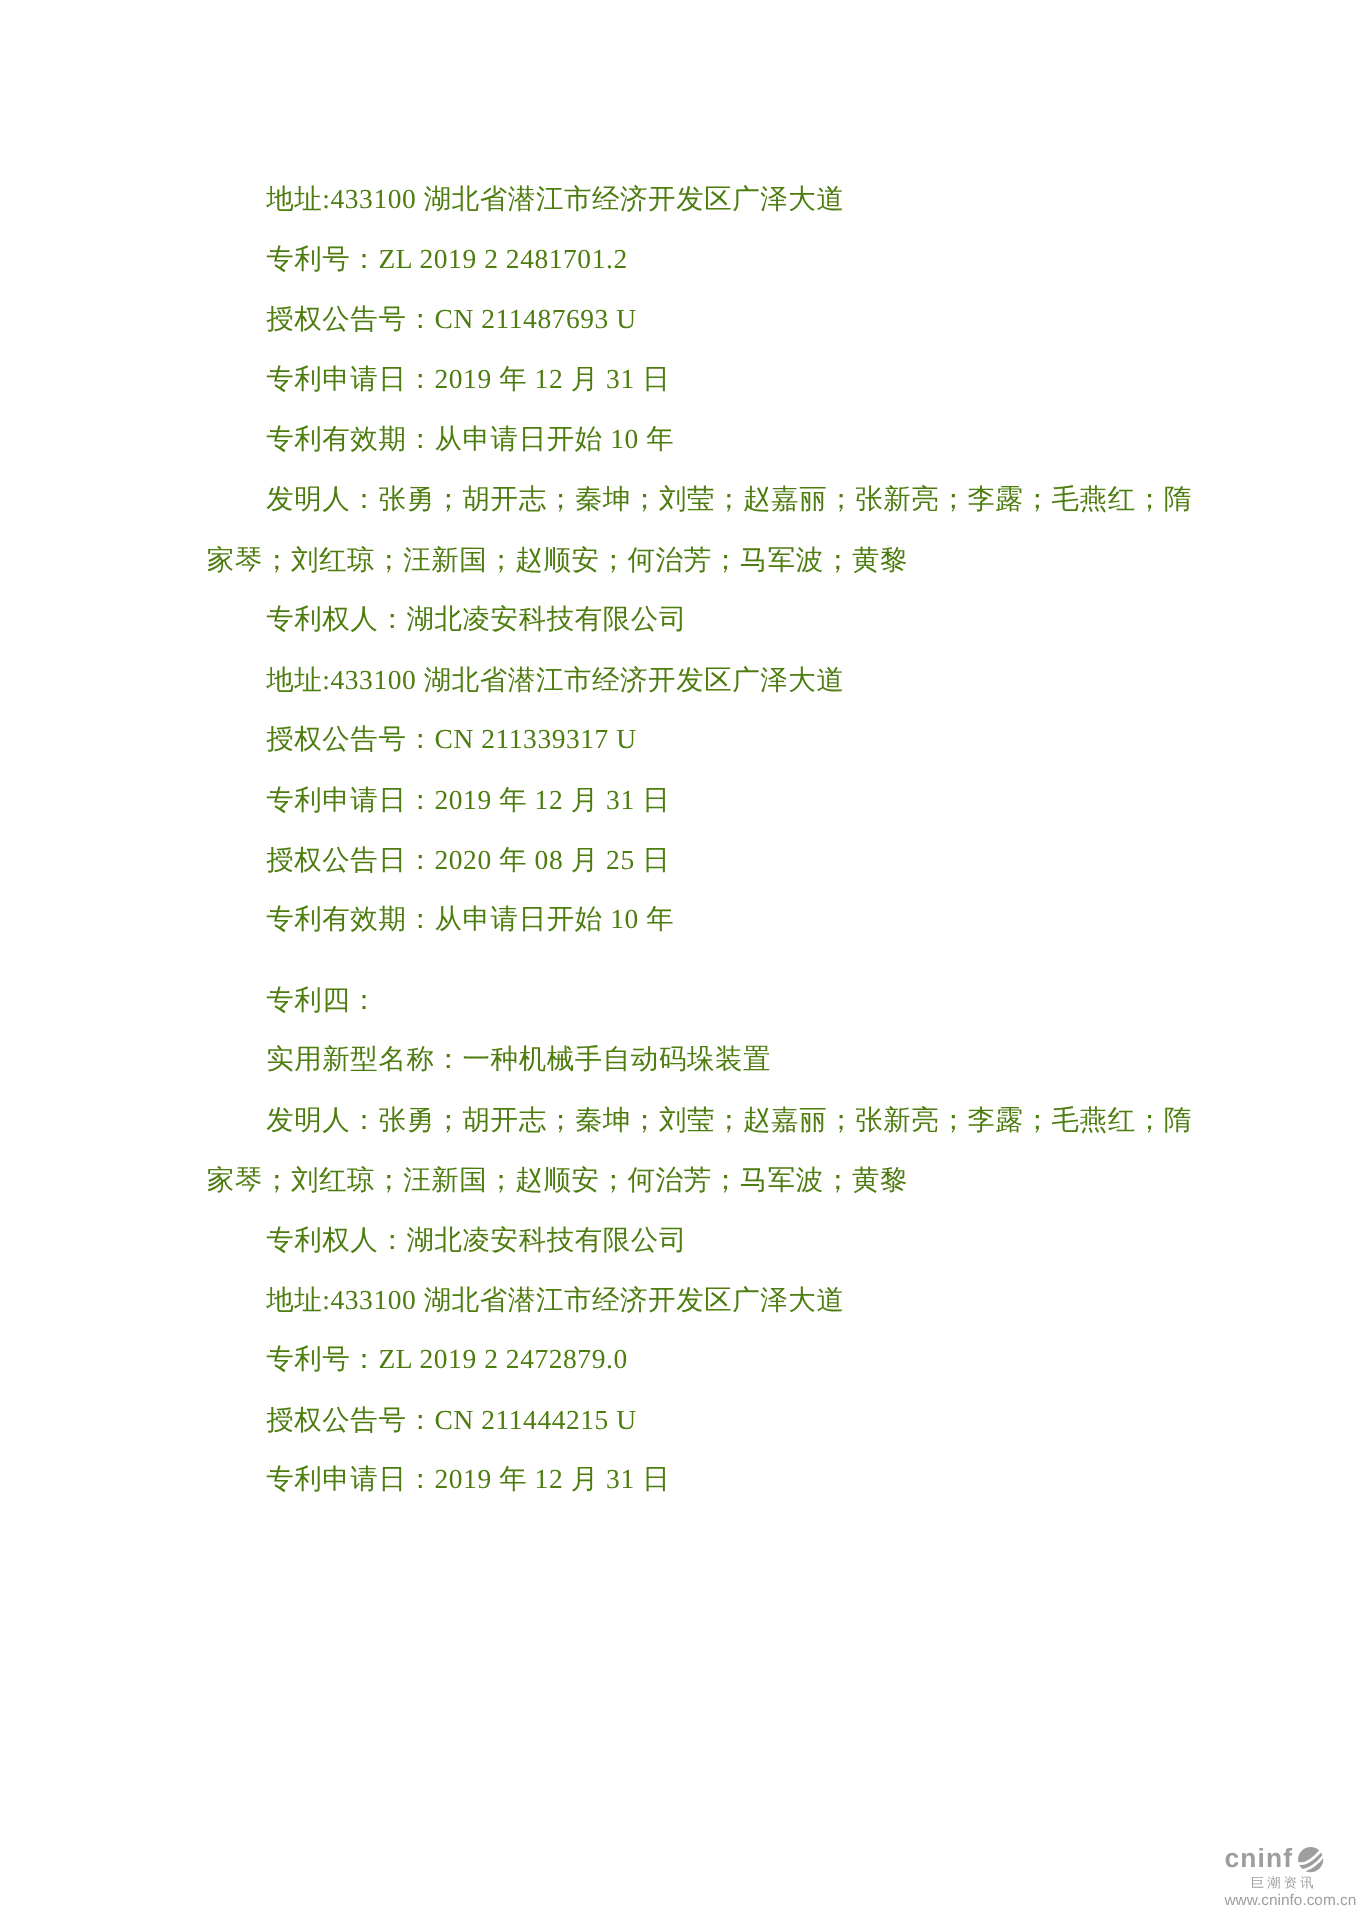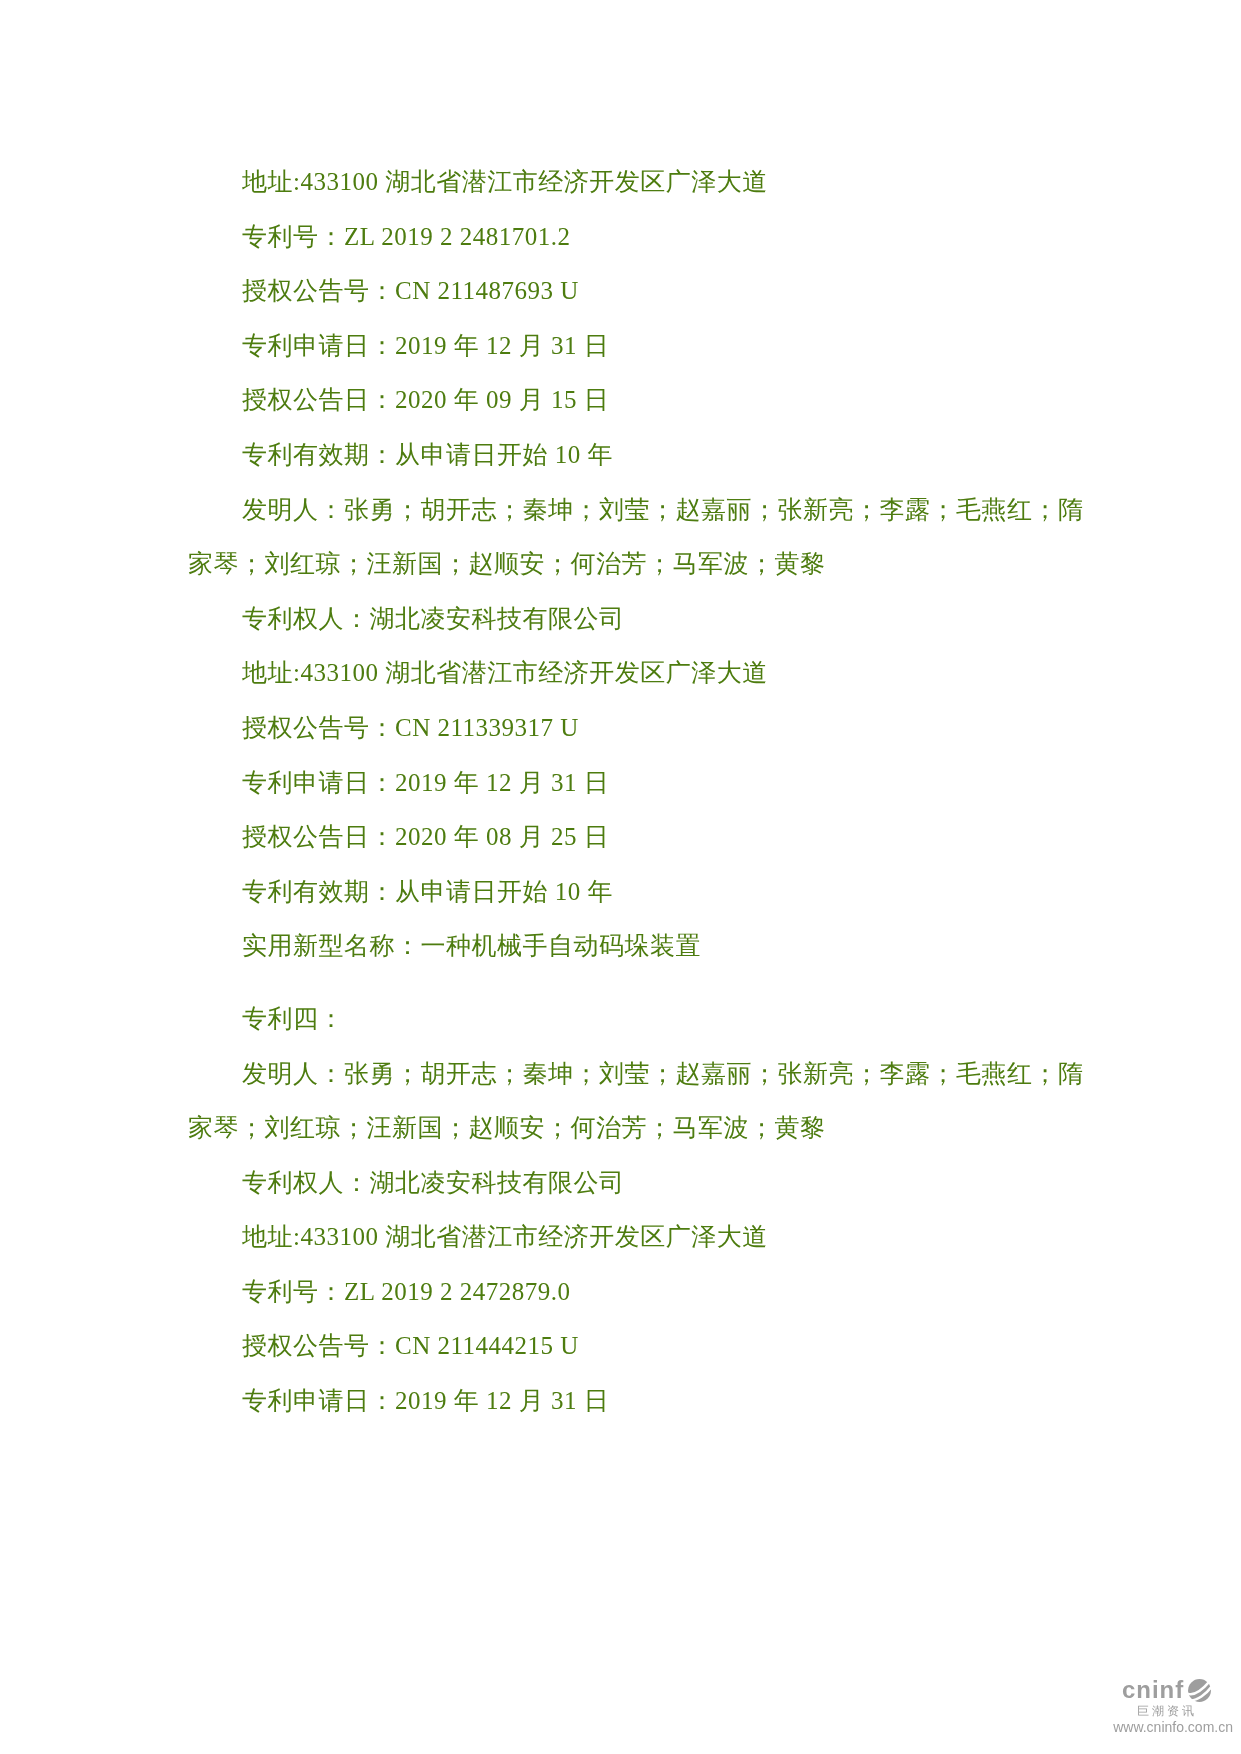--- a/index.html
+++ b/index.html
@@ -41,21 +41,21 @@
     right: 8px;
     bottom: 18px;
     color: #9e9e9e;
     font-family: "Liberation Sans", "DejaVu Sans", sans-serif;
     text-align: right;
     user-select: none;
   }
   .wm-row {
     display: flex;
     align-items: center;
-    justify-content: center;
+    justify-content: flex-start;
     gap: 3px;
     margin-right: 12px;
   }
   .wm-logo-text {
     font-size: 24px;
     font-weight: bold;
     letter-spacing: 1px;
     line-height: 1;
   }
   .wm-globe {
@@ -77,32 +77,31 @@
 </head>
 <body>
 
 <div class="page">
 
   <div class="doc-body" id="doc-body">
       <div class="doc-line indent"><span class="line-text">地址:433100 湖北省潜江市经济开发区广泽大道</span></div>
       <div class="doc-line indent"><span class="line-text">专利号：ZL 2019 2 2481701.2</span></div>
       <div class="doc-line indent"><span class="line-text">授权公告号：CN 211487693 U</span></div>
       <div class="doc-line indent"><span class="line-text">专利申请日：2019 年 12 月 31 日</span></div>
-      <div class="doc-line indent"><span class="line-text">授权公告日：2020 年 09 月 15 日</span></div>
       <div class="doc-line indent"><span class="line-text">专利有效期：从申请日开始 10 年</span></div>
       <div class="doc-line indent"><span class="line-text">发明人：张勇；胡开志；秦坤；刘莹；赵嘉丽；张新亮；李露；毛燕红；隋</span></div>
       <div class="doc-line"><span class="line-text">家琴；刘红琼；汪新国；赵顺安；何治芳；马军波；黄黎</span></div>
       <div class="doc-line indent"><span class="line-text">专利权人：湖北凌安科技有限公司</span></div>
       <div class="doc-line indent"><span class="line-text">地址:433100 湖北省潜江市经济开发区广泽大道</span></div>
       <div class="doc-line indent"><span class="line-text">授权公告号：CN 211339317 U</span></div>
       <div class="doc-line indent"><span class="line-text">专利申请日：2019 年 12 月 31 日</span></div>
       <div class="doc-line indent"><span class="line-text">授权公告日：2020 年 08 月 25 日</span></div>
       <div class="doc-line indent"><span class="line-text">专利有效期：从申请日开始 10 年</span></div>
+      <div class="doc-line indent section-gap"><span class="line-text">专利四：</span></div>
       <div class="doc-line indent"><span class="line-text">实用新型名称：一种机械手自动码垛装置</span></div>
-      <div class="doc-line indent section-gap"><span class="line-text">专利四：</span></div>
       <div class="doc-line indent"><span class="line-text">发明人：张勇；胡开志；秦坤；刘莹；赵嘉丽；张新亮；李露；毛燕红；隋</span></div>
       <div class="doc-line"><span class="line-text">家琴；刘红琼；汪新国；赵顺安；何治芳；马军波；黄黎</span></div>
       <div class="doc-line indent"><span class="line-text">专利权人：湖北凌安科技有限公司</span></div>
       <div class="doc-line indent"><span class="line-text">地址:433100 湖北省潜江市经济开发区广泽大道</span></div>
       <div class="doc-line indent"><span class="line-text">专利号：ZL 2019 2 2472879.0</span></div>
       <div class="doc-line indent"><span class="line-text">授权公告号：CN 211444215 U</span></div>
       <div class="doc-line indent"><span class="line-text">专利申请日：2019 年 12 月 31 日</span></div>
     </div>
 
   <div class="watermark">

